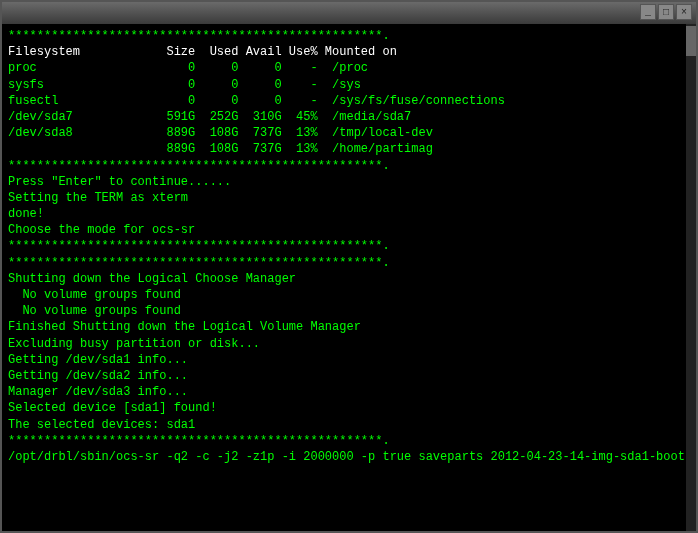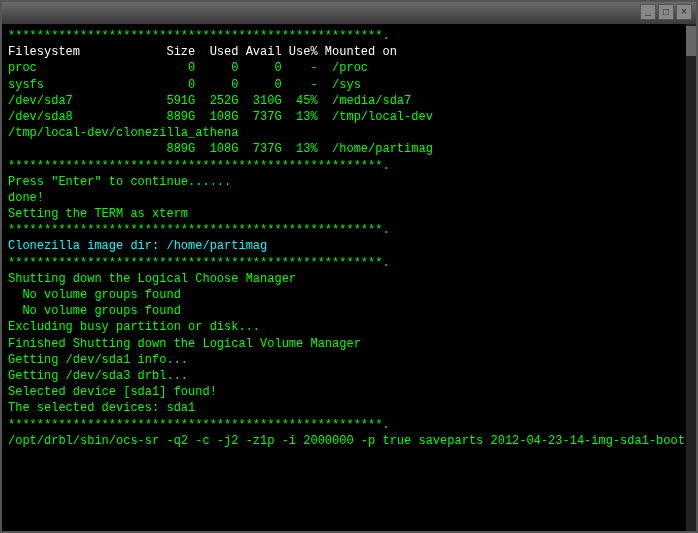--- a/index.html
+++ b/index.html
@@ -97,38 +97,39 @@
     </div>
   </div>
   <div class="terminal" id="terminal">
     <div class="scrollbar">
       <div class="scrollbar-thumb"></div>
     </div>
   <div class="line line-green">****************************************************.</div>
       <div class="line line-white">Filesystem            Size  Used Avail Use% Mounted on</div>
       <div class="line line-green">proc                     0     0     0    -  /proc</div>
       <div class="line line-green">sysfs                    0     0     0    -  /sys</div>
+      <div class="line line-green">fusectl                  0     0     0    -  /sys/fs/fuse/connections</div>
       <div class="line line-green">/dev/sda7             591G  252G  310G  45%  /media/sda7</div>
       <div class="line line-green">/dev/sda8             889G  108G  737G  13%  /tmp/local-dev</div>
-      <div class="line line-green">/tmp/local-dev/clonezilla_athena</div>
       <div class="line line-green">                      889G  108G  737G  13%  /home/partimag</div>
       <div class="line line-green">****************************************************.</div>
       <div class="line line-green">Press "Enter" to continue......</div>
+      <div class="line line-green">Setting the TERM as xterm</div>
       <div class="line line-green">done!</div>
-      <div class="line line-green">Setting the TERM as xterm</div>
+      <div class="line line-green">Choose the mode for ocs-sr</div>
       <div class="line line-green">****************************************************.</div>
-      <div class="line line-cyan">Clonezilla image dir: /home/partimag</div>
       <div class="line line-green">****************************************************.</div>
       <div class="line line-green"></div>
       <div class="line line-green">Shutting down the Logical Choose Manager</div>
       <div class="line line-green">  No volume groups found</div>
       <div class="line line-green">  No volume groups found</div>
+      <div class="line line-green">Finished Shutting down the Logical Volume Manager</div>
       <div class="line line-green">Excluding busy partition or disk...</div>
-      <div class="line line-green">Finished Shutting down the Logical Volume Manager</div>
       <div class="line line-green">Getting /dev/sda1 info...</div>
-      <div class="line line-green">Getting /dev/sda3 drbl...</div>
+      <div class="line line-green">Getting /dev/sda2 info...</div>
+      <div class="line line-green">Manager /dev/sda3 info...</div>
       <div class="line line-green">Selected device [sda1] found!</div>
       <div class="line line-green">The selected devices: sda1</div>
       <div class="line line-green">****************************************************.</div>
       <div class="line line-green"></div>
       <div class="line line-green">/opt/drbl/sbin/ocs-sr -q2 -c -j2 -z1p -i 2000000 -p true saveparts 2012-04-23-14-img-sda1-boot sd</div>
     </div>
 </div>
 
 </body></html>

